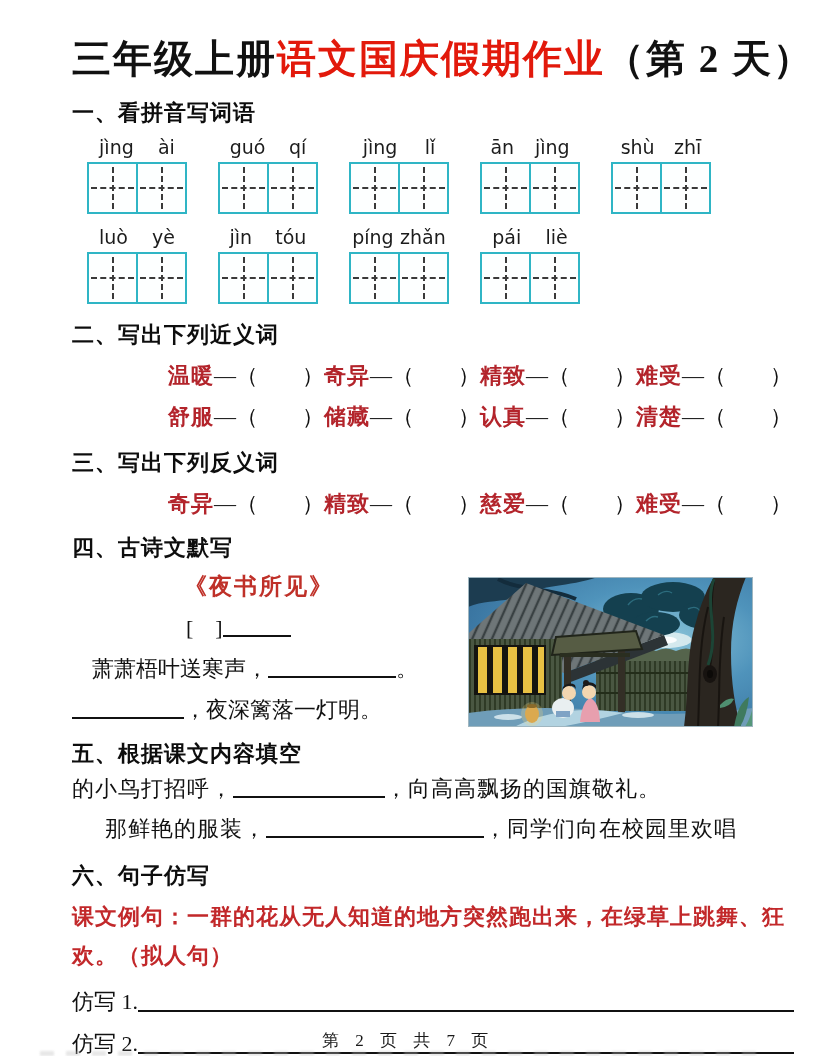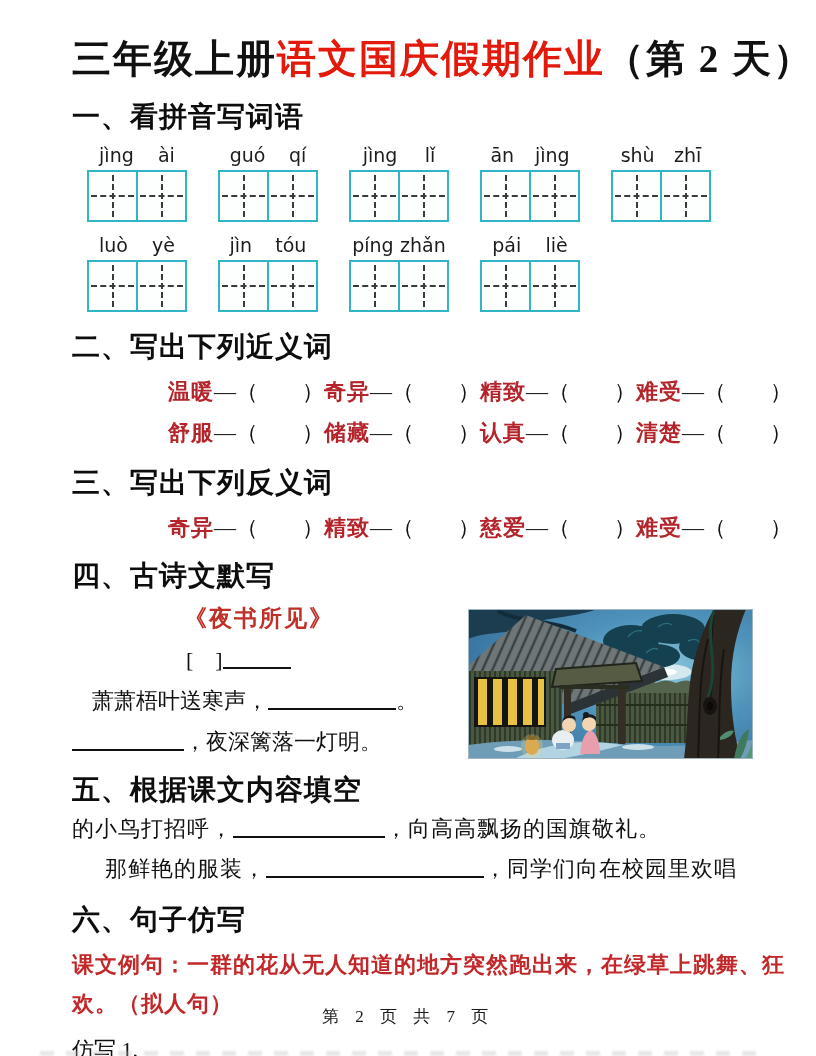--- a/index.html
+++ b/index.html
@@ -9,21 +9,21 @@
     font-family:"Liberation Serif","DejaVu Serif",serif; color:#111;
   }
   .content { padding:0 22px 0 72px; }
 
   
   .title { margin-top:32px; text-align:center; font-size:39px; font-weight:bold;
            letter-spacing:2px; white-space:nowrap; }
   .title .red { color:#e2190b; }
 
   
-  .sec-h { font-size:28px; font-weight:bold; color:#0d0d0d; letter-spacing:1px; }
+  .sec-h { font-size:22px; font-weight:bold; color:#0d0d0d; letter-spacing:1px; }
 
   
   .pin-row { display:flex; gap:31px; margin-left:15px; margin-top:8px; }
   .pg { width:100px; }
   .py { display:flex; justify-content:space-around; font-family:"DejaVu Sans",sans-serif;
         font-size:19px; color:#1c1c1c; margin-bottom:4px; white-space:nowrap; }
   .box { height:48px; border:2px solid #2fb5c5; display:flex; background:#fdffff; }
   .cell { flex:1; position:relative; }
   .cell + .cell { border-left:2px solid #2fb5c5; }
   .cell::before { content:""; position:absolute; left:50%; top:3px; bottom:3px;
@@ -54,21 +54,21 @@
   .indent { text-indent:33px; }
 
   
   .example { color:#c2282a; font-size:22px; font-weight:bold; line-height:39px;
              margin-top:6px; letter-spacing:1px; }
   .copy { display:flex; align-items:flex-end; font-size:22px; margin-top:12px; }
   .copy .label { white-space:nowrap; }
   .copy .fillrest { flex:1; border-bottom:2px solid #111; height:1px; margin-bottom:5px; }
 
   
-  .footer { position:absolute; left:0; right:0; bottom:28px; text-align:center;
+  .footer { position:absolute; left:0; right:0; bottom:4px; text-align:center;
             font-size:17px; letter-spacing:6px; color:#1a1a1a; }
   .smudge { position:absolute; left:40px; right:60px; bottom:0; height:5px;
             background:repeating-linear-gradient(90deg,#bbb 0 14px,transparent 14px 26px);
             opacity:.35; filter:blur(1px); }
 
   .mt12{margin-top:12px;} .mt14{margin-top:14px;} .mt16{margin-top:16px;}
 </style>
 </head>
 <body>
 

